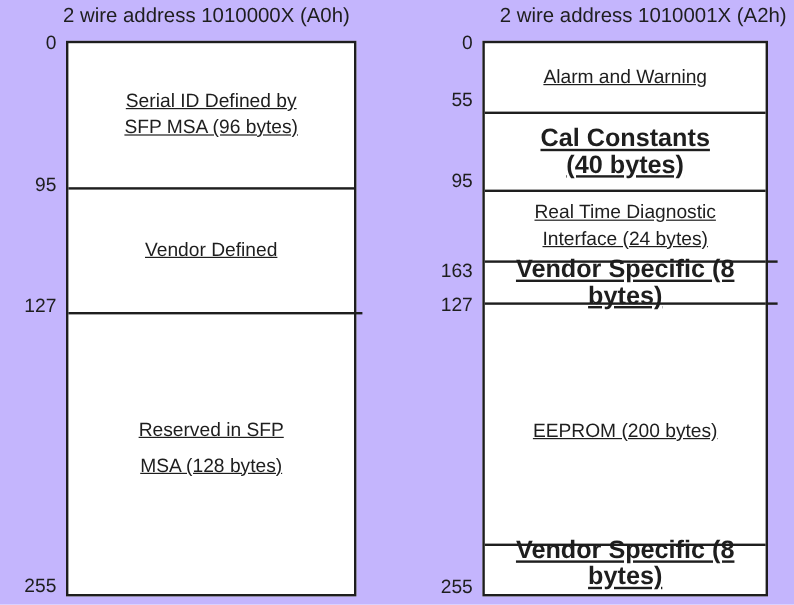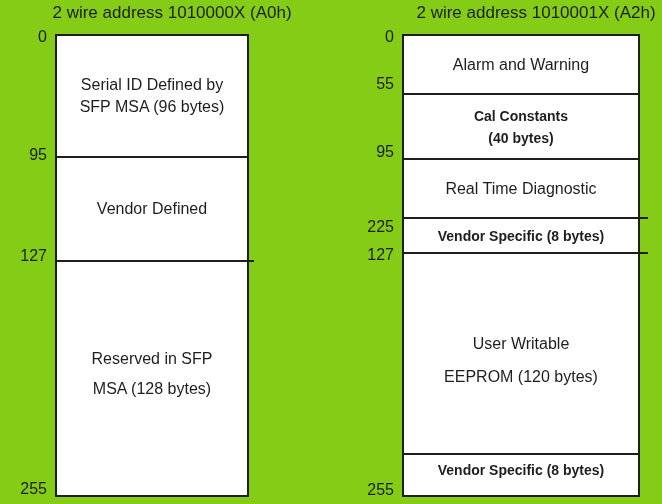--- a/index.html
+++ b/index.html
@@ -1,43 +1,43 @@
 <!DOCTYPE html>
 <html><head>
 <meta charset="utf-8">
 <style>
   * { margin: 0; padding: 0; box-sizing: border-box; }
   html, body { width: 662px; height: 504px; background: #ffffff; }
   .canvas {
     position: relative; width: 662px; height: 504px;
-    background: #84cc16; color: #1e1e1e;
+    background: #c4b5fd; color: #1e1e1e;
     font-family: "Liberation Sans", sans-serif;
   }
   .diagram-title {
     position: absolute; top: 3px; width: 280px;
     font-size: 17px; text-align: center; white-space: nowrap;
   }
   .title-left  { left: 32px; }
   .title-right { left: 396px; }
   .mem-box {
     position: absolute; top: 34px; height: 463px;
     border: 2px solid #1e1e1e; background: #ffffff;
-    display: flex; flex-direction: column;
+    display: flex; flex-direction: column; text-decoration: underline;
   }
-  .box-left  { left: 55px;  width: 194px; }
+  .box-left  { left: 55px;  width: 242px; }
   .box-right { left: 402px; width: 238px; }
   .sec {
     position: relative;
     display: flex; flex-direction: column;
     align-items: center; justify-content: center;
     text-align: center; font-size: 16px; line-height: 22px;
     border-bottom: 2px solid #1e1e1e;
   }
   .sec:last-child { border-bottom: none; text-align: center; }
-  .sec.bold { font-weight: bold; font-size: 14px; }
+  .sec.bold { font-weight: bold; font-size: 21px; }
   .sec.wide-lines { line-height: 33px; }
   .sec.pad-down { padding-top: 12px; }
   .sec.pad-up { padding-bottom: 10px; line-height: 30px; }
   .tick {
     position: absolute; bottom: -2px; background: #1e1e1e; height: 2px;
   }
   .tick-sm { right: -7px; width: 7px; }
   .tick-md { right: -10px; width: 10px; }
   .addr {
     position: absolute; font-size: 16px; line-height: 20px;
@@ -71,42 +71,42 @@
       <div>Reserved in SFP</div>
       <div>MSA (128 bytes)</div>
     </div>
   </div>
 
   <div class="diagram-title title-right">2 wire address 1010001X (A2h)</div>
 
   <div class="addr addr-r" style="top:27px">0</div>
   <div class="addr addr-r" style="top:74px">55</div>
   <div class="addr addr-r" style="top:142px">95</div>
-  <div class="addr addr-r" style="top:217px">225</div>
+  <div class="addr addr-r" style="top:217px">163</div>
   <div class="addr addr-r" style="top:245px">127</div>
   <div class="addr addr-r" style="top:480px">255</div>
 
   <div class="mem-box box-right">
     <div class="sec" style="height:59px">
       <div>Alarm and Warning</div>
     </div>
     <div class="sec bold" style="height:65px">
       <div>Cal Constants</div>
       <div>(40 bytes)</div>
     </div>
     <div class="sec" style="height:59px">
       <div>Real Time Diagnostic</div>
+      <div>Interface (24 bytes)</div>
       <div class="tick tick-md"></div>
     </div>
     <div class="sec bold" style="height:35px">
       <div>Vendor Specific (8 bytes)</div>
       <div class="tick tick-md"></div>
     </div>
     <div class="sec wide-lines pad-down" style="height:201px">
-      <div>User Writable</div>
-      <div>EEPROM (120 bytes)</div>
+      <div>EEPROM (200 bytes)</div>
     </div>
     <div class="sec bold" style="height:30px">
       <div>Vendor Specific (8 bytes)</div>
     </div>
   </div>
 
 </div>
 
 </body></html>

